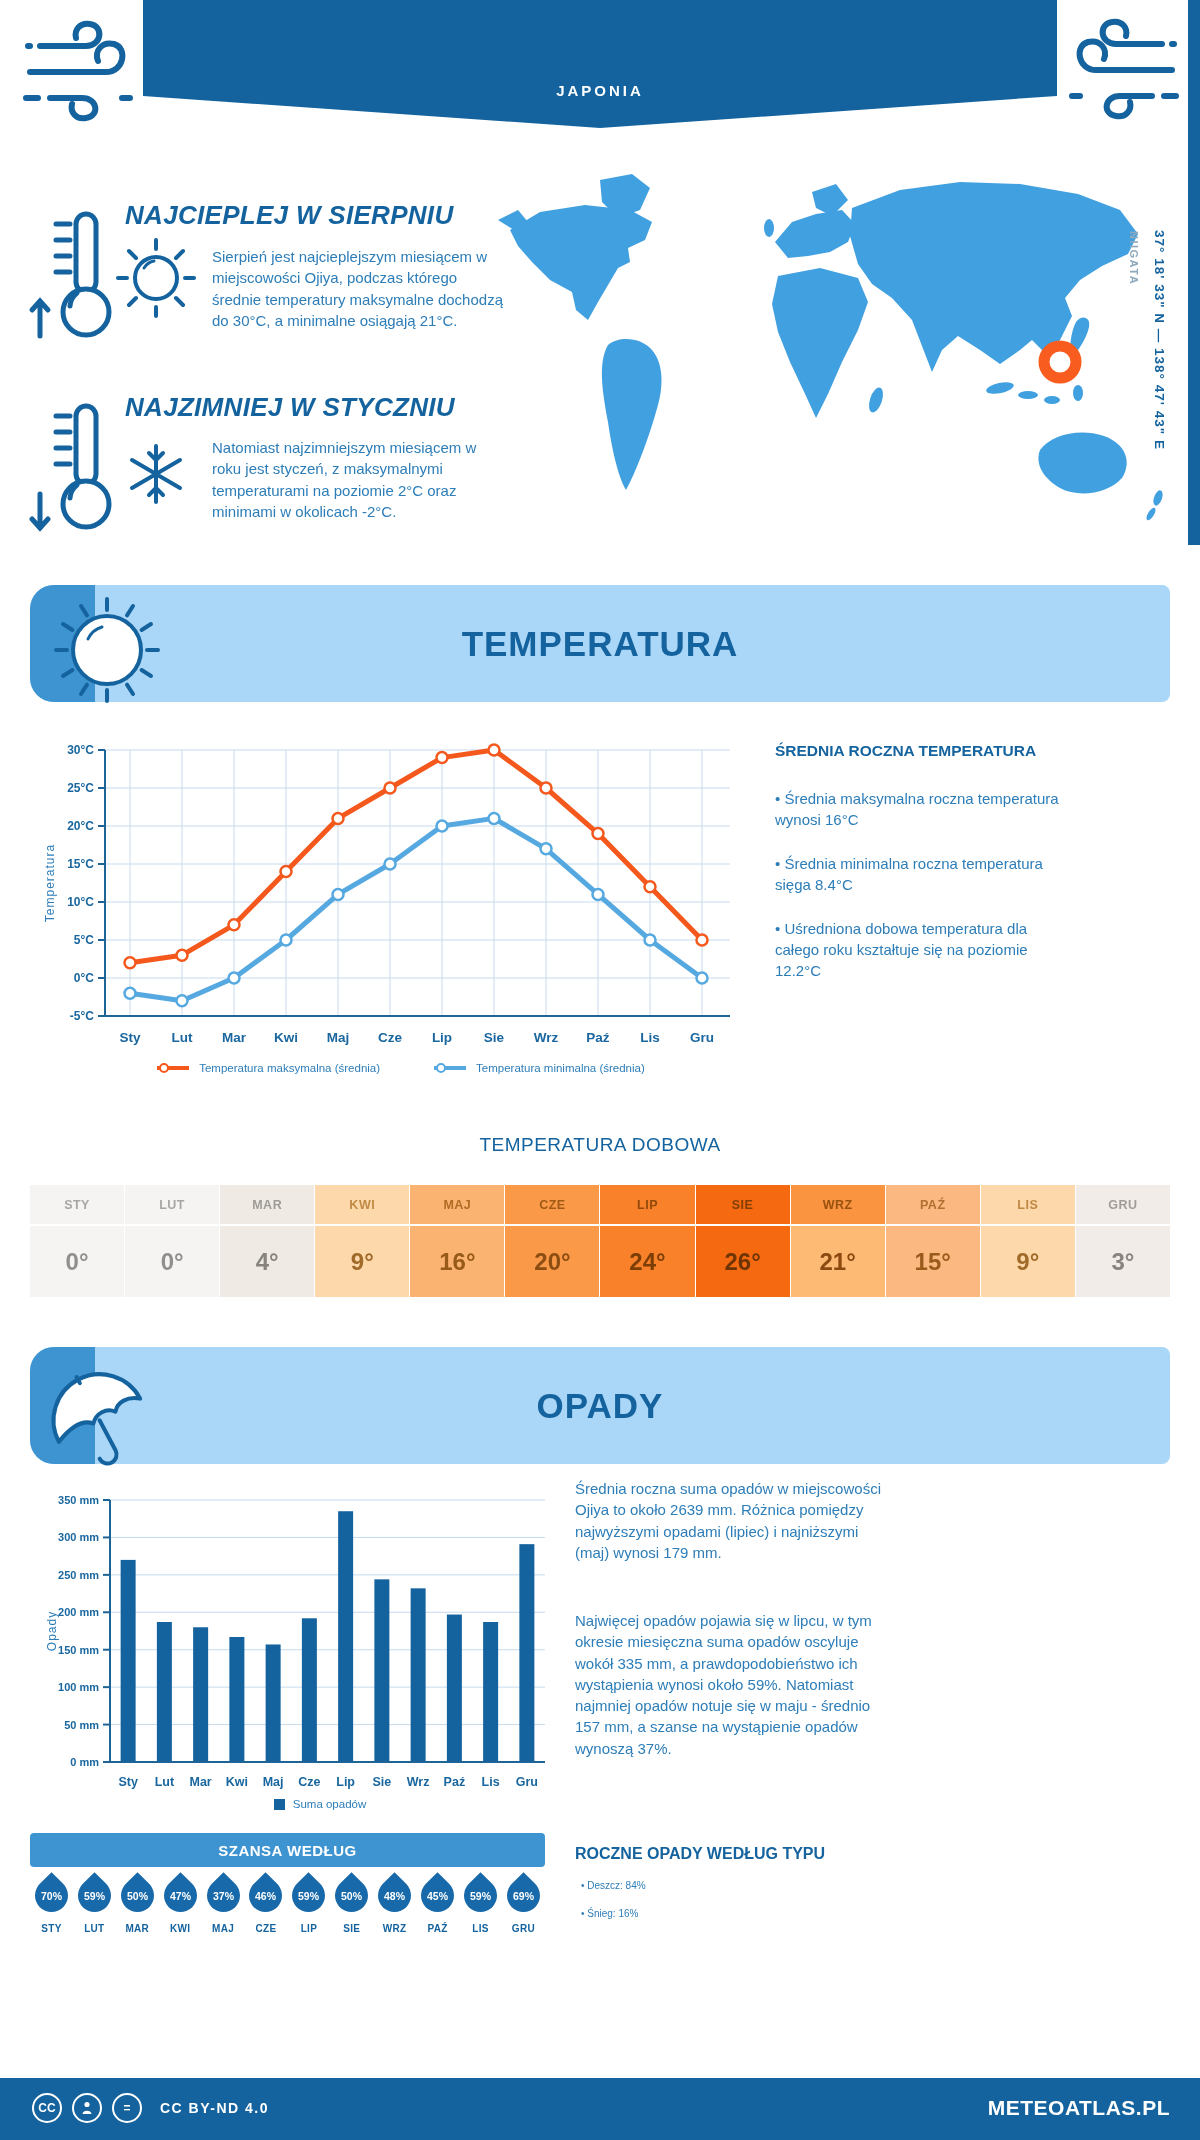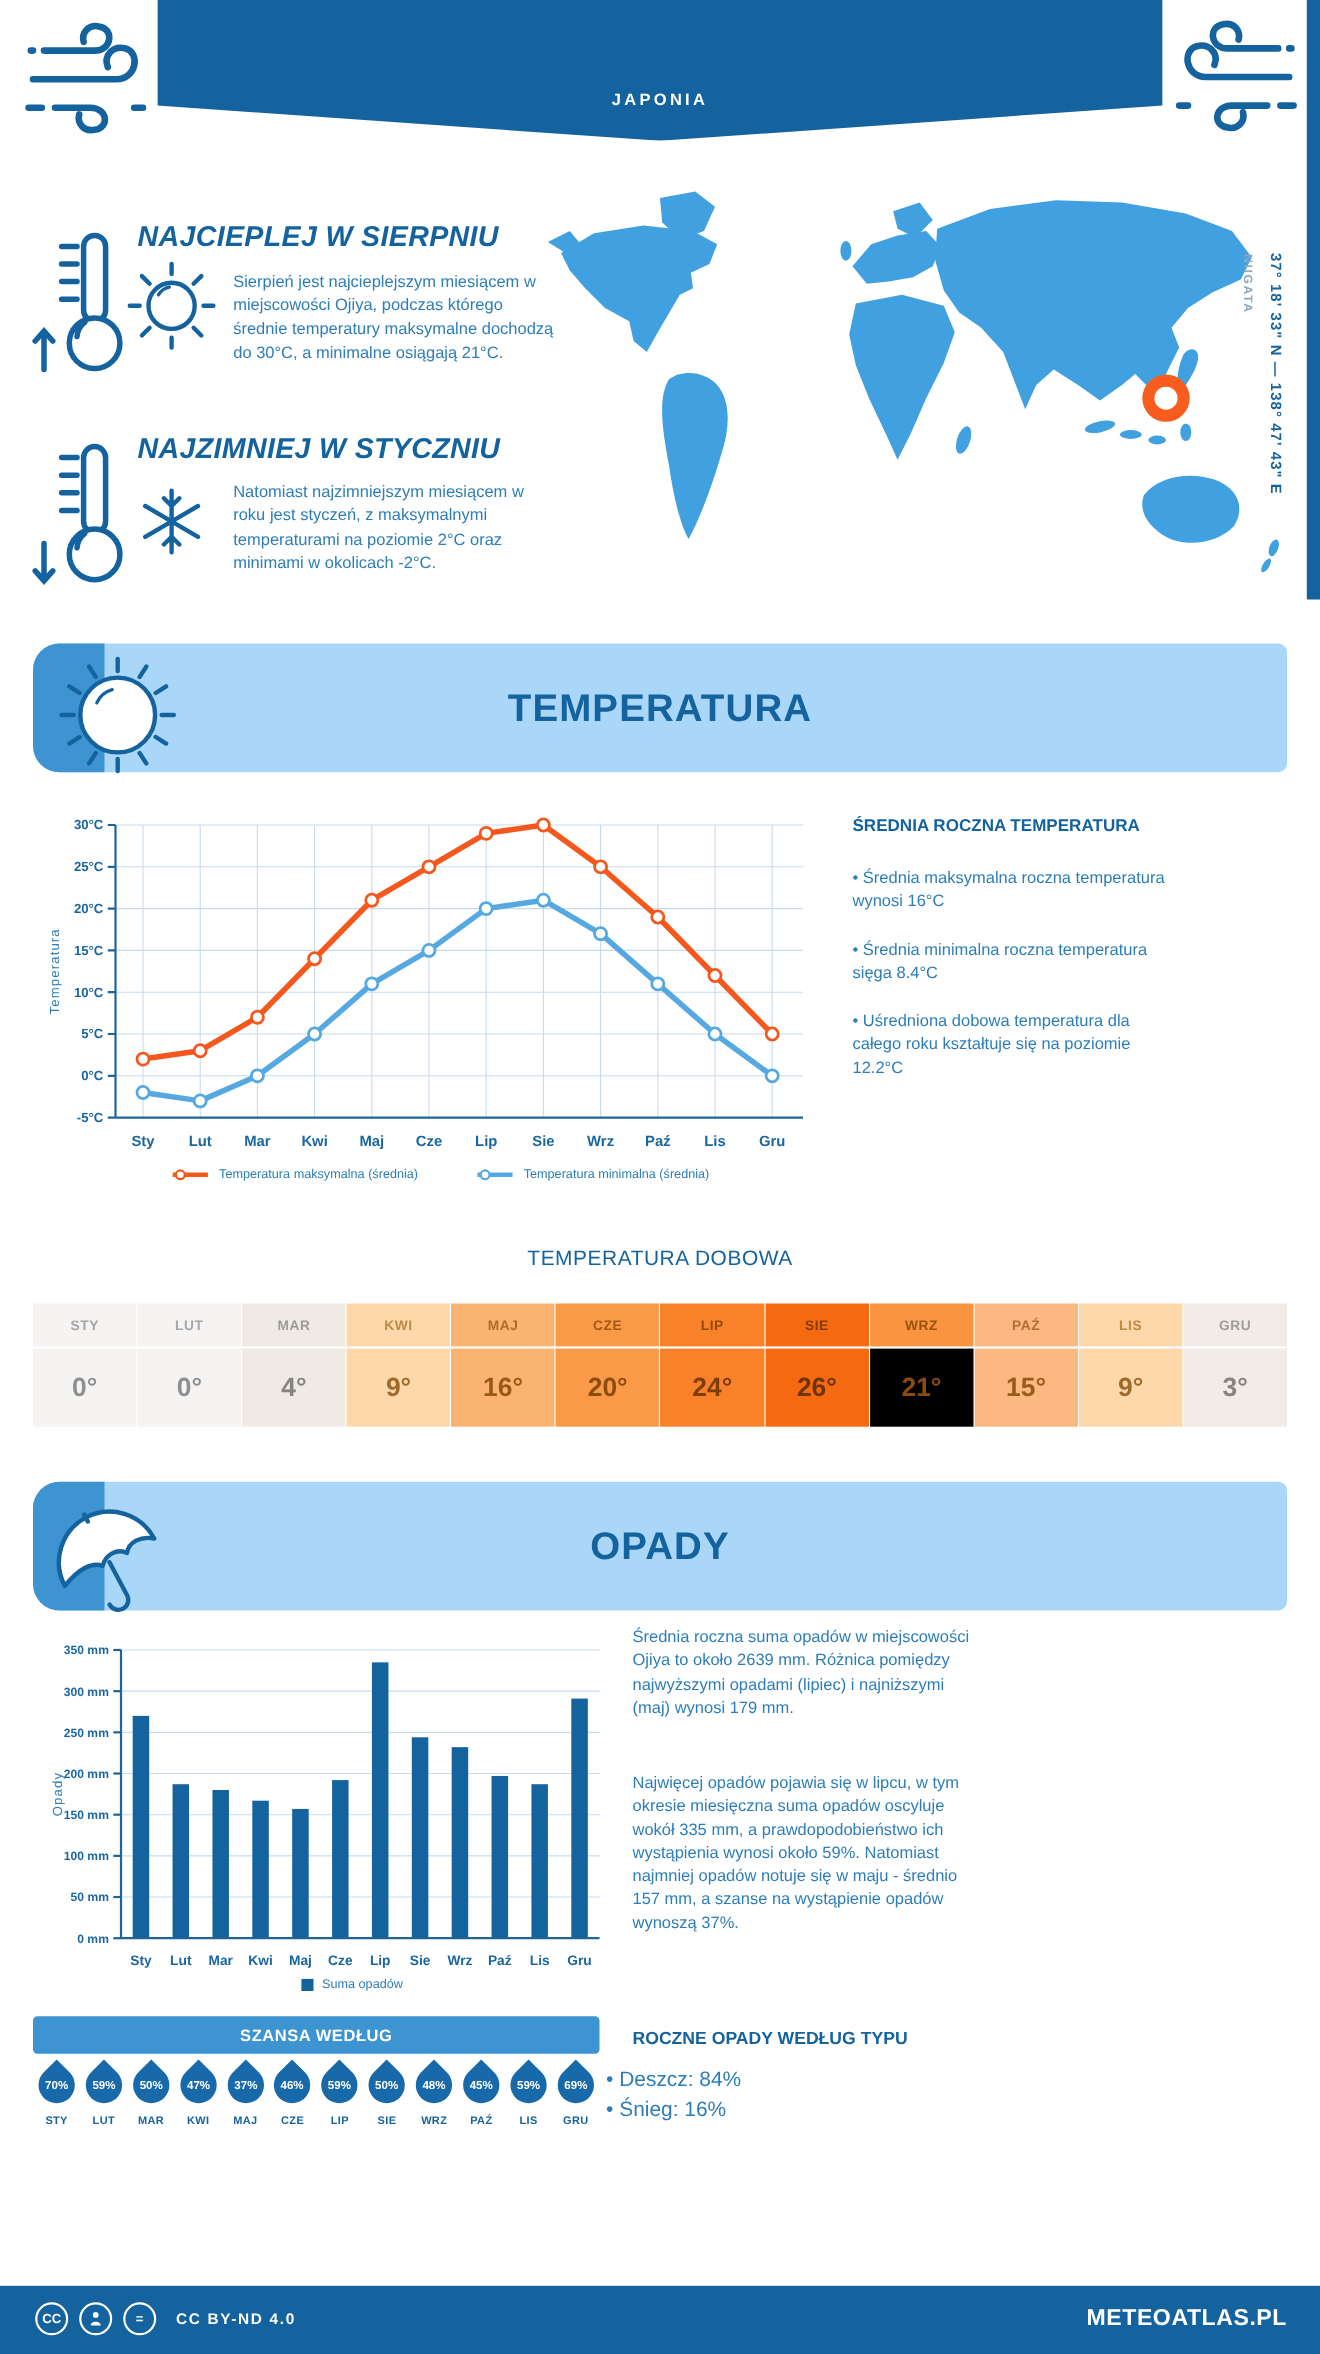--- a/index.html
+++ b/index.html
@@ -76,21 +76,21 @@
   #daily-table{position:absolute;left:30px;top:1185px;width:1140px;display:flex;gap:1px;}
   .tcol{flex:1;display:flex;flex-direction:column;gap:2px;}
   .tcol-h{height:39px;display:flex;align-items:center;justify-content:center;font-size:12.5px;
     font-weight:800;letter-spacing:.5px;}
   .tcol-v{height:71px;display:flex;align-items:center;justify-content:center;font-size:24px;font-weight:800;}
 
   
   .rain-p{position:absolute;left:575px;width:306px;font-size:15px;line-height:1.42;color:var(--text-body);}
   #rain-p1{top:1478px;} #rain-p2{top:1610px;}
   #rain-types-title{left:575px;top:1845px;font-size:16px;}
-  .rain-type{position:absolute;left:551px;width:300px;font-size:19px;color:var(--text-body);}
+  .rain-type{position:absolute;left:581px;width:300px;font-size:10px;color:var(--text-body);}
   #rain-t0{top:1880px;} #rain-t1{top:1908px;}
 
   
   #chance-band{position:absolute;left:30px;top:1833px;width:515px;height:34px;background:var(--accent-medium);
     border-radius:4px;display:flex;align-items:center;justify-content:center;color:#fff;
     font-size:15px;font-weight:800;letter-spacing:.5px;}
   #drops-row{position:absolute;left:30px;top:1872px;width:515px;display:flex;justify-content:space-around;}
   .drop-item{width:42px;}
   .drop{width:33px;height:33px;background:var(--drop-blue);border-radius:0 50% 50% 50%;
     transform:rotate(45deg);position:relative;margin:7px auto 0;}
@@ -332,21 +332,21 @@
       <div class="tcol">
         <div class="tcol-h" style="background: rgb(248, 129, 42); color: rgb(146, 73, 12);">LIP</div>
         <div class="tcol-v" style="background: rgb(248, 129, 42); color: rgb(124, 62, 6);">24°</div>
       </div>
       <div class="tcol">
         <div class="tcol-h" style="background: rgb(245, 106, 16); color: rgb(131, 62, 6);">SIE</div>
         <div class="tcol-v" style="background: rgb(245, 106, 16); color: rgb(111, 52, 3);">26°</div>
       </div>
       <div class="tcol">
         <div class="tcol-h" style="background: rgb(250, 148, 64); color: rgb(153, 82, 15);">WRZ</div>
-        <div class="tcol-v" style="background: #000000; color: rgb(138, 74, 16);">21°</div>
+        <div class="tcol-v" style="background: #fdba74; color: rgb(138, 74, 16);">21°</div>
       </div>
       <div class="tcol">
         <div class="tcol-h" style="background: rgb(251, 184, 128); color: rgb(176, 112, 48);">PAŹ</div>
         <div class="tcol-v" style="background: rgb(251, 184, 128); color: rgb(154, 92, 28);">15°</div>
       </div>
       <div class="tcol">
         <div class="tcol-h" style="background: rgb(252, 216, 171); color: rgb(192, 138, 68);">LIS</div>
         <div class="tcol-v" style="background: rgb(252, 216, 171); color: rgb(160, 106, 40);">9°</div>
       </div>
       <div class="tcol">

